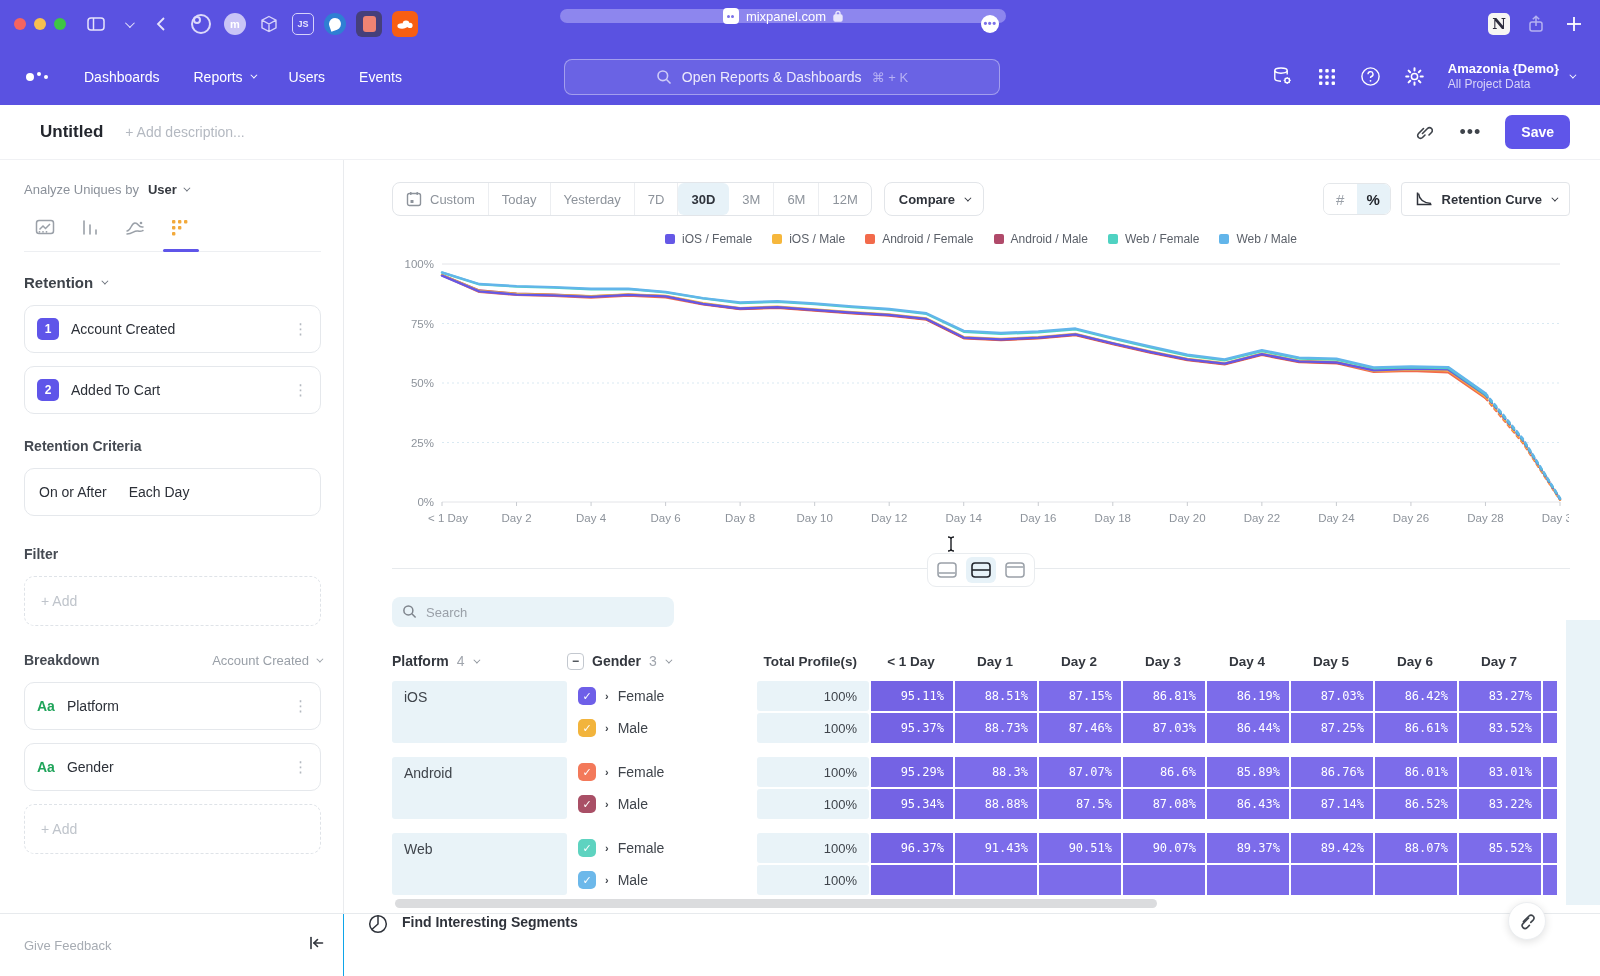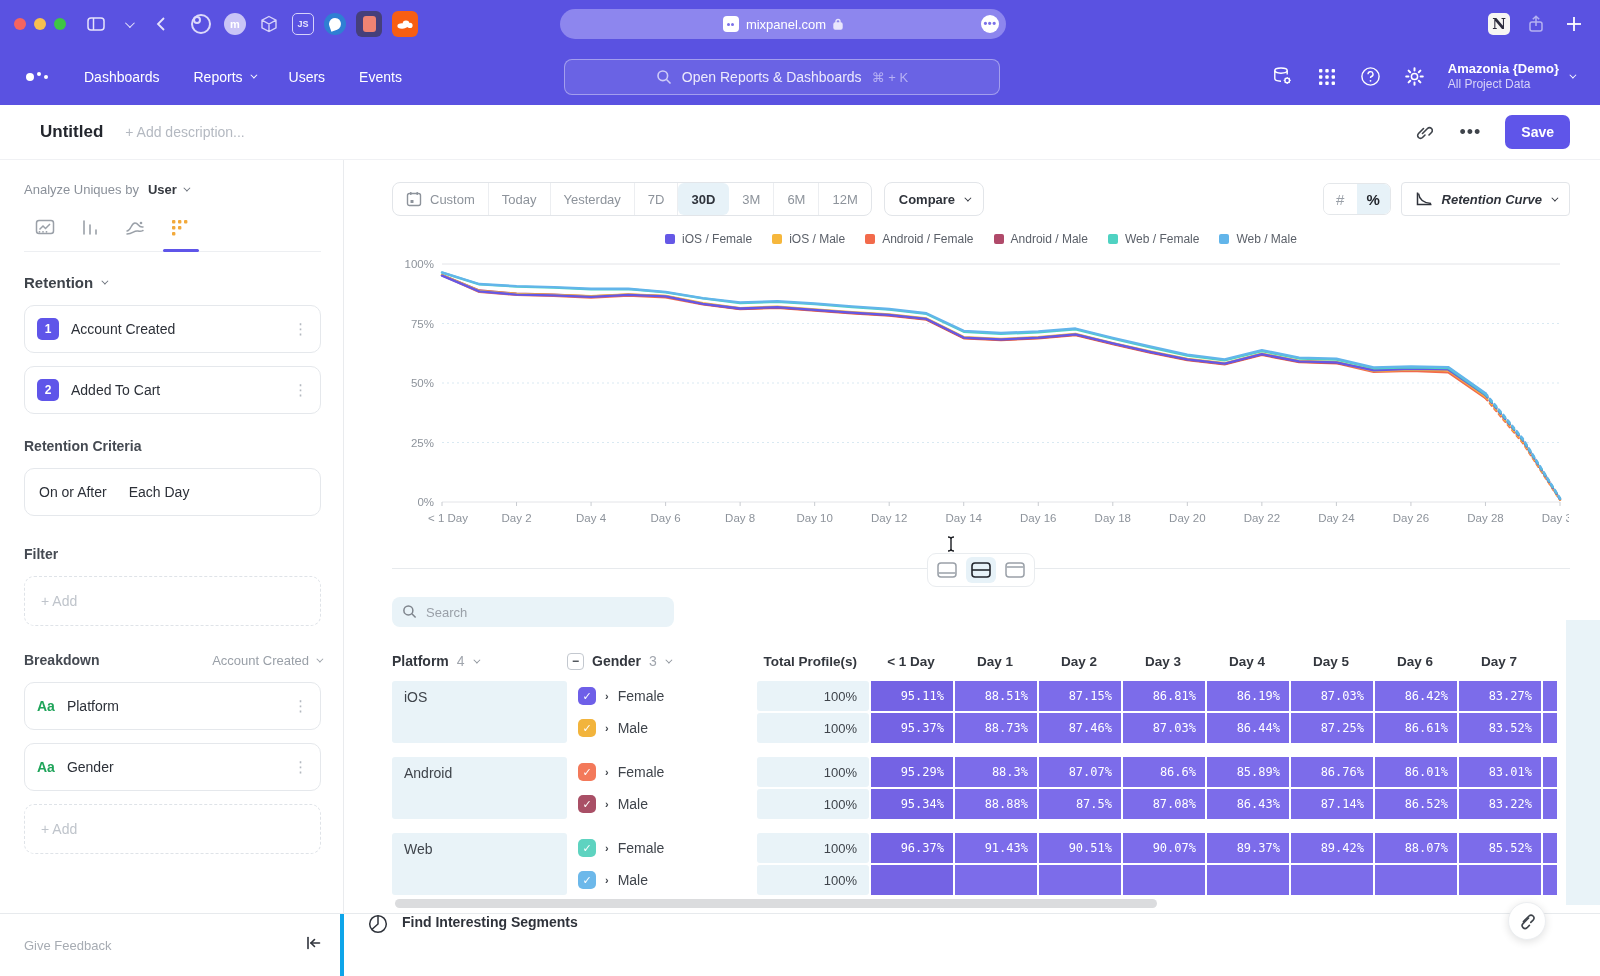--- a/index.html
+++ b/index.html
@@ -18,21 +18,21 @@
   .ext-target{ border:2px solid #dcd9fa; border-radius:50%; width:20px; height:20px; }
   .ext-target i{ display:block; width:8px; height:8px; border:2px solid #dcd9fa; border-radius:50%; }
   .ext-m{ background:#c9c4f6; border-radius:50%; width:22px; height:22px; color:#fff; font-weight:bold; }
   .ext-cube{ color:#d6d2fa; }
   .ext-js{ border:1.5px solid #d6d2fa; border-radius:5px; width:22px; height:22px; font-size:9px; font-weight:bold; color:#e8e5fc; }
   .ext-bird{ background:#2f7fd3; border-radius:50%; width:22px; height:22px; overflow:hidden; }
   .ext-bird i{ display:block; width:12px; height:12px; background:#fff; border-radius:50% 50% 50% 0; transform:rotate(-20deg); }
   .ext-dark{ background:#453f7a; }
   .ext-dark i{ display:block; width:13px; height:16px; background:#ef8373; border-radius:3px; }
   .ext-cloud{ background:#f85e13; }
-  .url-pill { position:absolute; left:560px; top:9px; width:446px; height:30px; border-radius:15px; background:#8d86ee;
+  .url-pill { position:absolute; left:560px; top:9px; width:446px; height:14px; border-radius:15px; background:#8d86ee;
               display:flex; align-items:center; justify-content:center; gap:7px; color:#fff; font-size:13px; }
   .url-fav { width:16px; height:16px; background:#fff; border-radius:4px; display:flex; align-items:center; justify-content:center; gap:1px; }
   .url-fav i{ width:3px; height:3px; border-radius:50%; background:#7a70e8; display:block;}
   .url-more { position:absolute; right:7px; top:6px; width:18px; height:18px; background:#fff; border-radius:50%;
               color:#7a70e8; font-size:11px; line-height:16px; text-align:center; font-weight:bold; letter-spacing:.5px;}
   .browser-right { margin-left:auto; display:flex; align-items:center; gap:14px; }
   .notion-badge { width:22px; height:22px; background:#f7f6f3; border-radius:5px; color:#2b2b3a; font-family:"DejaVu Serif",serif;
                   font-weight:bold; font-size:15px; display:flex; align-items:center; justify-content:center; }
 
   
@@ -103,21 +103,21 @@
                 border-right:1px solid #eceef1; cursor:pointer; white-space:nowrap; }
   .range-item:last-child { border-right:none; }
   .range-item.active { background:#e7f2f8; color:#2f333b; font-weight:bold; border-radius:6px; border-right-color:transparent; }
   .compare-btn { margin-left:12px; height:34px; border:1px solid #e2e5e9; border-radius:8px; background:#fff; padding:0 14px;
                  display:flex; align-items:center; gap:9px; font-size:13px; font-weight:bold; color:#2f333b; cursor:pointer; }
   .right-controls { margin-left:auto; display:flex; align-items:center; gap:10px; }
   .numpct-group { display:flex; border:1px solid #e4e7ea; border-radius:7px; overflow:hidden; height:32px; }
   .numpct { width:33px; display:flex; align-items:center; justify-content:center; font-size:15px; color:#9aa0a8; cursor:pointer; background:#fff; }
   .numpct.active { background:#e7f2f8; color:#23262d; font-weight:bold; }
   .view-select { height:34px; border:1px solid #e2e5e9; border-radius:4px; background:#fff; padding:0 13px;
-                 display:flex; align-items:center; gap:9px; font-size:13px; font-weight:bold; color:#2f333b; cursor:pointer;font-style:italic; }
+                 display:flex; align-items:center; gap:9px; font-size:13px; font-weight:bold; color:#2f333b; cursor:pointer; }
 
   
   .legend-row { display:flex; justify-content:center; gap:20px; margin-top:16px; height:14px; }
   .legend-item { display:flex; align-items:center; gap:7px; font-size:12px; color:#5b6069; }
   .legend-swatch { width:10px; height:10px; border-radius:2px; display:block; }
   .chart-wrap { margin-top:6px; }
   .chart-caption { text-align:center; font-size:13px; color:#9ba1a8; margin-top:6px; height:20px; }
   .table-divider { position:relative; border-top:1px solid #e7eaed; margin-top:36px; }
   .view-toggles { position:absolute; top:-16px; left:50%; transform:translateX(-50%); background:#fff;
                   border:1px solid #e9ecef; border-radius:9px; padding:3px 4px; display:flex; gap:4px; }
@@ -149,21 +149,21 @@
   .gender-label { font-size:14px; color:#3f444b; }
   .total-cell { width:112px; height:30px; background:#e9f3f8; border-radius:3px; display:flex; align-items:center;
                 justify-content:flex-end; padding-right:12px; font-size:13px; color:#3f444b; flex-shrink:0; }
   .val-cell { width:82px; height:30px; margin-left:2px; background:#7c6cea; display:flex; align-items:center; justify-content:flex-end;
               padding-right:9px; color:#fff; font-size:12px; font-family:"DejaVu Sans Mono",monospace; flex-shrink:0; }
   .val-cell.first { background:#7463e4; }
   .val-cell.sliver { width:14px; padding-right:0; }
 
   
   .footer { height:63px; border-top:1px solid #e7eaed; display:flex; position:absolute; bottom:0; left:0; right:0; background:#fff; }
-  .footer-left { width:344px; border-right:4px solid #0ea5e9; display:flex; align-items:center; padding:0 18px 0 24px; flex-shrink:0; }
+  .footer-left { width:344px; border-right:1px solid #0ea5e9; display:flex; align-items:center; padding:0 18px 0 24px; flex-shrink:0; }
   .give-feedback { font-size:13px; color:#a7acb3; cursor:pointer; }
   .collapse-btn { margin-left:auto; color:#2f333b; cursor:pointer; }
   .footer-right { flex:1; display:flex; align-items:flex-start; gap:14px; padding-left:24px; }
   .fis-title { font-size:14px; font-weight:bold; color:#2f333b; cursor:pointer; }
   .fis-sub { font-size:14px; color:#9aa0a8; }
 
   .h-scrollbar { position:absolute; left:395px; top:899px; width:762px; height:9px; border-radius:5px; background:#dbdcde; }
   .v-scroll-strip { position:absolute; right:0; top:620px; width:34px; height:285px; background:#e9f3f8; }
   .fab { position:absolute; right:54px; bottom:36px; width:38px; height:38px; border-radius:50%; background:#fff;
          border:1px solid #eceef1; box-shadow:0 2px 8px rgba(0,0,0,0.12); display:flex; align-items:center; justify-content:center;

